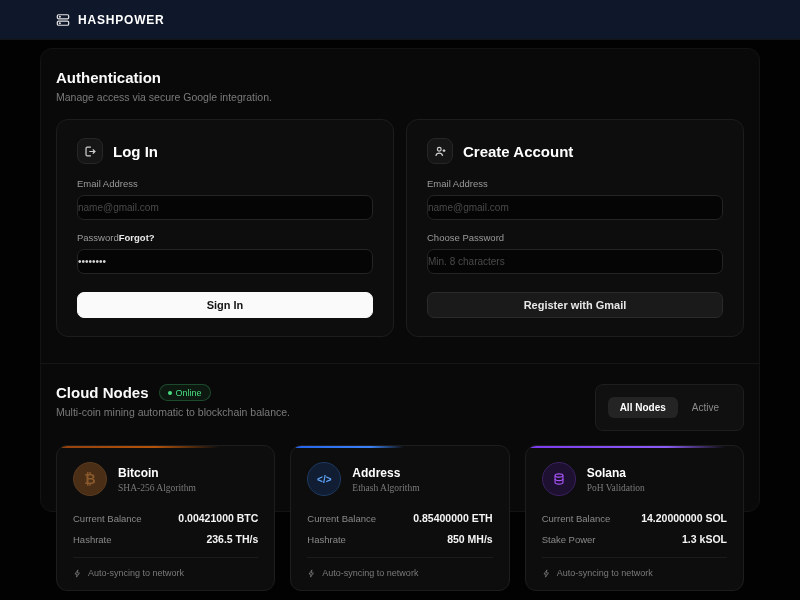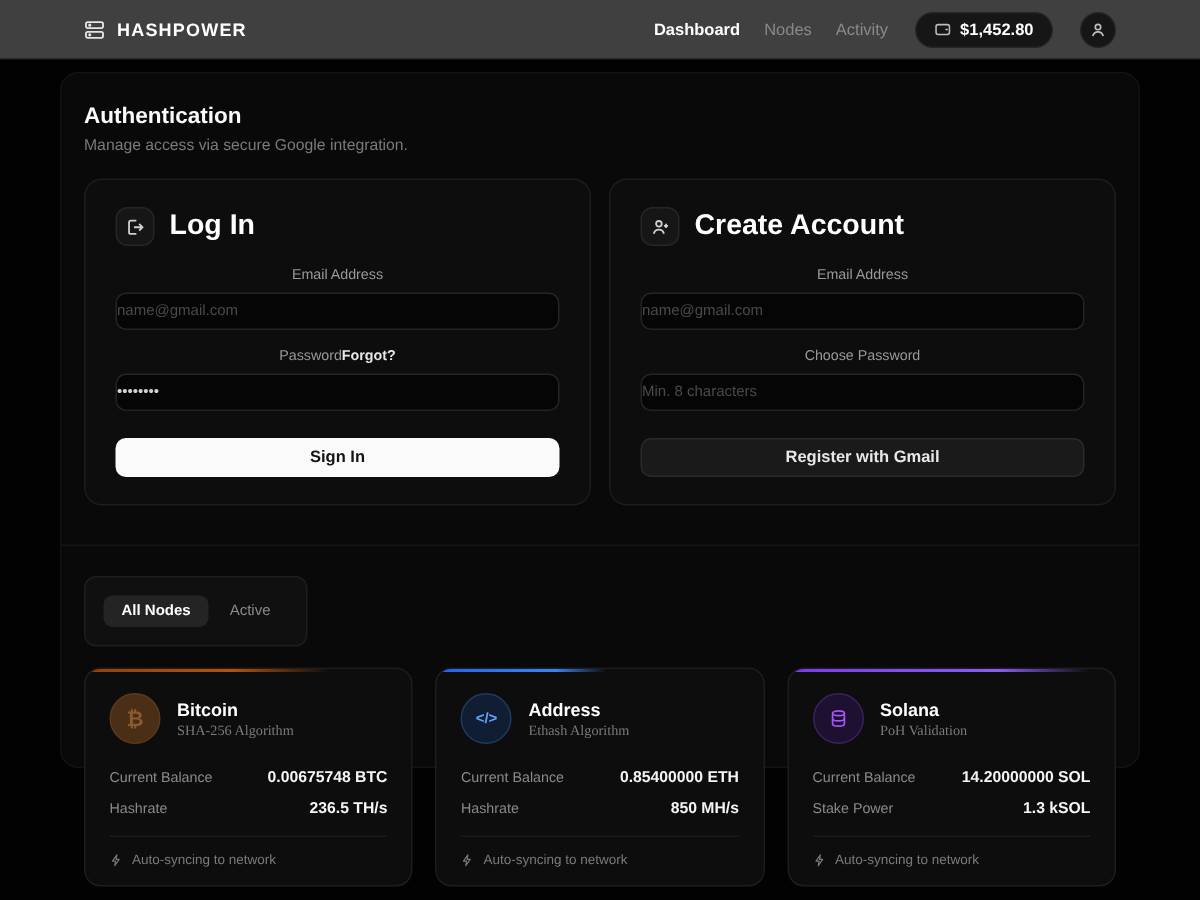--- a/index.html
+++ b/index.html
@@ -9,21 +9,21 @@
     font-family:"Liberation Sans", sans-serif;
     color:#e5e5e5;
     -webkit-font-smoothing:antialiased;
   }
 
   
   .navbar {
     height:40px;
     display:flex; align-items:center; justify-content:space-between;
     padding:0 56px;
-    background:#404040;
+    background:#0f172a;
     border-bottom:1px solid #141414;
   }
   .brand { display:flex; align-items:center; gap:8px; }
   .brand-icon { display:flex; align-items:center; color:#e5e5e5; }
   .brand-name { font-size:12px; font-weight:bold; letter-spacing:0.8px; color:#fff; }
   .nav-right { display:flex; align-items:center; gap:18px; }
   .nav-links { display:flex; align-items:center; gap:16px; }
   .nav-link { font-size:11px; color:#8a8a8a; cursor:pointer; text-decoration:none; }
   .nav-link.active { color:#ffffff; font-weight:bold; }
   .balance-pill {
@@ -62,23 +62,23 @@
     border-radius:12px;
     padding:18px 20px;
   }
   .card-head { display:flex; align-items:center; gap:10px; margin-bottom:14px; }
   .card-head-icon {
     width:26px; height:26px; border-radius:8px;
     background:#161616; border:1px solid #262626;
     display:flex; align-items:center; justify-content:center;
     color:#cfcfcf;
   }
-  .card-title { font-size:19px; font-weight:bold; color:#fff; }
-
-  .field-label-row { display:flex; align-items:center; justify-content:center; margin:12px 0 6px; }
+  .card-title { font-size:15px; font-weight:bold; color:#fff; }
+
+  .field-label-row { display:flex; align-items:center; justify-content:flex-start; margin:12px 0 6px; }
   .field-label { font-size:9.5px; color:#9a9a9a; }
   .forgot-link { font-size:9.5px; color:#e8e8e8; font-weight:bold; cursor:pointer; text-decoration:none; }
   .text-input {
     width:100%; height:25px;
     background:#050505;
     border:1px solid #242424;
     border-radius:7px;
     padding:0 0;
     font-size:10px; color:#d4d4d4;
     font-family:"Liberation Sans", sans-serif;
@@ -152,42 +152,20 @@
     <span class="brand-icon">
       <svg width="14" height="14" viewBox="0 0 16 16" fill="none" stroke="currentColor" stroke-width="1.4">
         <rect x="1.5" y="2" width="13" height="4.6" rx="1.4"></rect>
         <rect x="1.5" y="9.4" width="13" height="4.6" rx="1.4"></rect>
         <circle cx="4.4" cy="4.3" r="0.5" fill="currentColor"></circle>
         <circle cx="4.4" cy="11.7" r="0.5" fill="currentColor"></circle>
       </svg>
     </span>
     <span class="brand-name">HASHPOWER</span>
   </div>
-  <div class="nav-right">
-    <nav class="nav-links">
-      <a class="nav-link active">Dashboard</a>
-      <a class="nav-link">Nodes</a>
-      <a class="nav-link">Activity</a>
-    </nav>
-    <div class="balance-pill">
-      <span style="display:flex;">
-        <svg width="11" height="11" viewBox="0 0 16 16" fill="none" stroke="#bdbdbd" stroke-width="1.5">
-          <rect x="1.5" y="3.5" width="13" height="9.5" rx="2"></rect>
-          <path d="M10.5 8.2h2.5"></path>
-        </svg>
-      </span>
-      <span>$1,452.80</span>
-    </div>
-    <div class="avatar-btn">
-      <svg width="12" height="12" viewBox="0 0 16 16" fill="none" stroke="currentColor" stroke-width="1.5">
-        <circle cx="8" cy="5.4" r="2.4"></circle>
-        <path d="M3.4 13.4c.6-2.5 2.4-3.7 4.6-3.7s4 1.2 4.6 3.7"></path>
-      </svg>
-    </div>
-  </div>
 </header>
 
 <main class="main">
 
   <section>
     <div class="section-head">
       <h2 class="section-title">Authentication</h2>
       <p class="section-sub">Manage access via secure Google integration.</p>
     </div>
 
@@ -242,40 +220,50 @@
 
         <button class="btn btn-secondary">Register with Gmail</button>
       </div>
     </div>
   </section>
 
   <hr class="section-divider">
 
   <section>
     <div class="nodes-head">
+      <div>
+        <div class="nodes-title-row">
+          <h2 class="section-title">Cloud Nodes</h2>
+          <span class="online-badge">
+            <span class="online-dot"></span>
+            <span>Online</span>
+          </span>
+        </div>
+        <p class="section-sub">Multi-coin mining automatic to blockchain balance.</p>
+      </div>
       <div class="segmented">
         <button class="seg-btn active">All Nodes</button>
         <button class="seg-btn">Active</button>
       </div>
     </div>
 
     <div class="nodes-grid">
 
       <div class="node-card">
         <span class="accent-bar accent-btc"></span>
         <div class="node-head">
           <span class="coin-icon coin-btc">₿</span>
           <div>
             <div class="node-name">Bitcoin</div>
             <div class="node-algo">SHA-256 Algorithm</div>
           </div>
         </div>
         <div class="stat-row">
           <span class="stat-label">Current Balance</span>
-          <span class="stat-value">0.00675748 BTC</span>
+          <span class="stat-value">0.00421000 BTC</span>
         </div>
         <div class="stat-row">
           <span class="stat-label">Hashrate</span>
           <span class="stat-value">236.5 TH/s</span>
         </div>
         <div class="node-foot">
           <span style="display:flex;">
             <svg width="9" height="9" viewBox="0 0 16 16" fill="none" stroke="#7a7a7a" stroke-width="1.4">
               <path d="M8.8 1.5L3.5 9h3.7l-1 5.5L11.5 7H7.8l1-5.5z" stroke-linejoin="round"></path>
             </svg>

